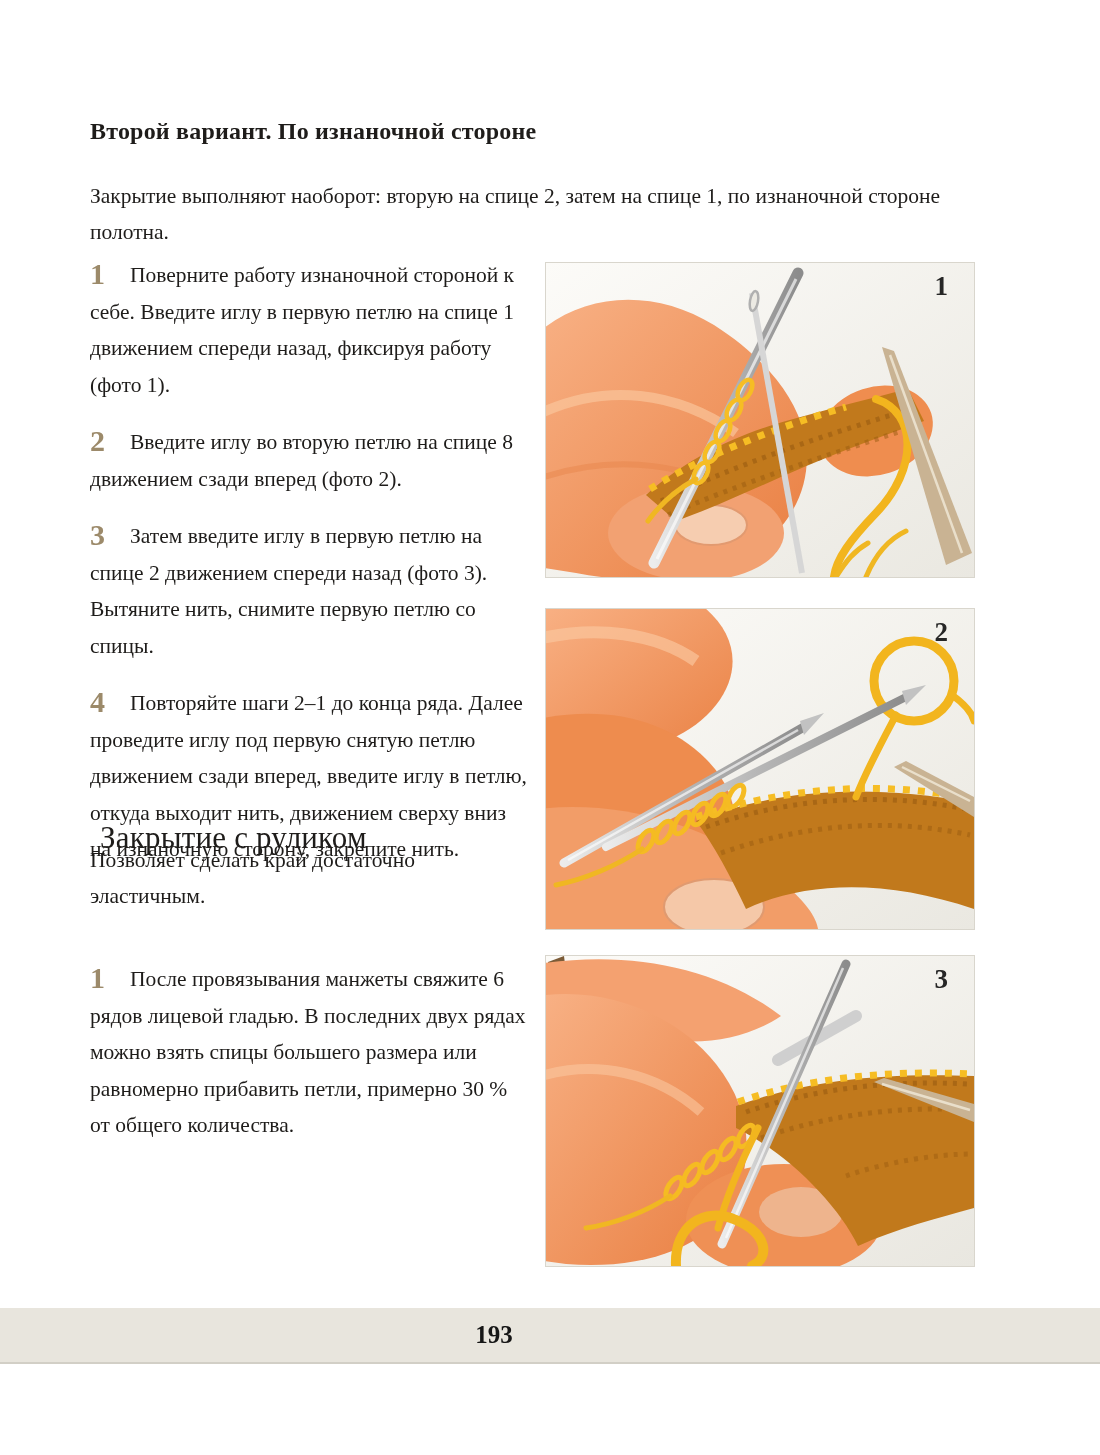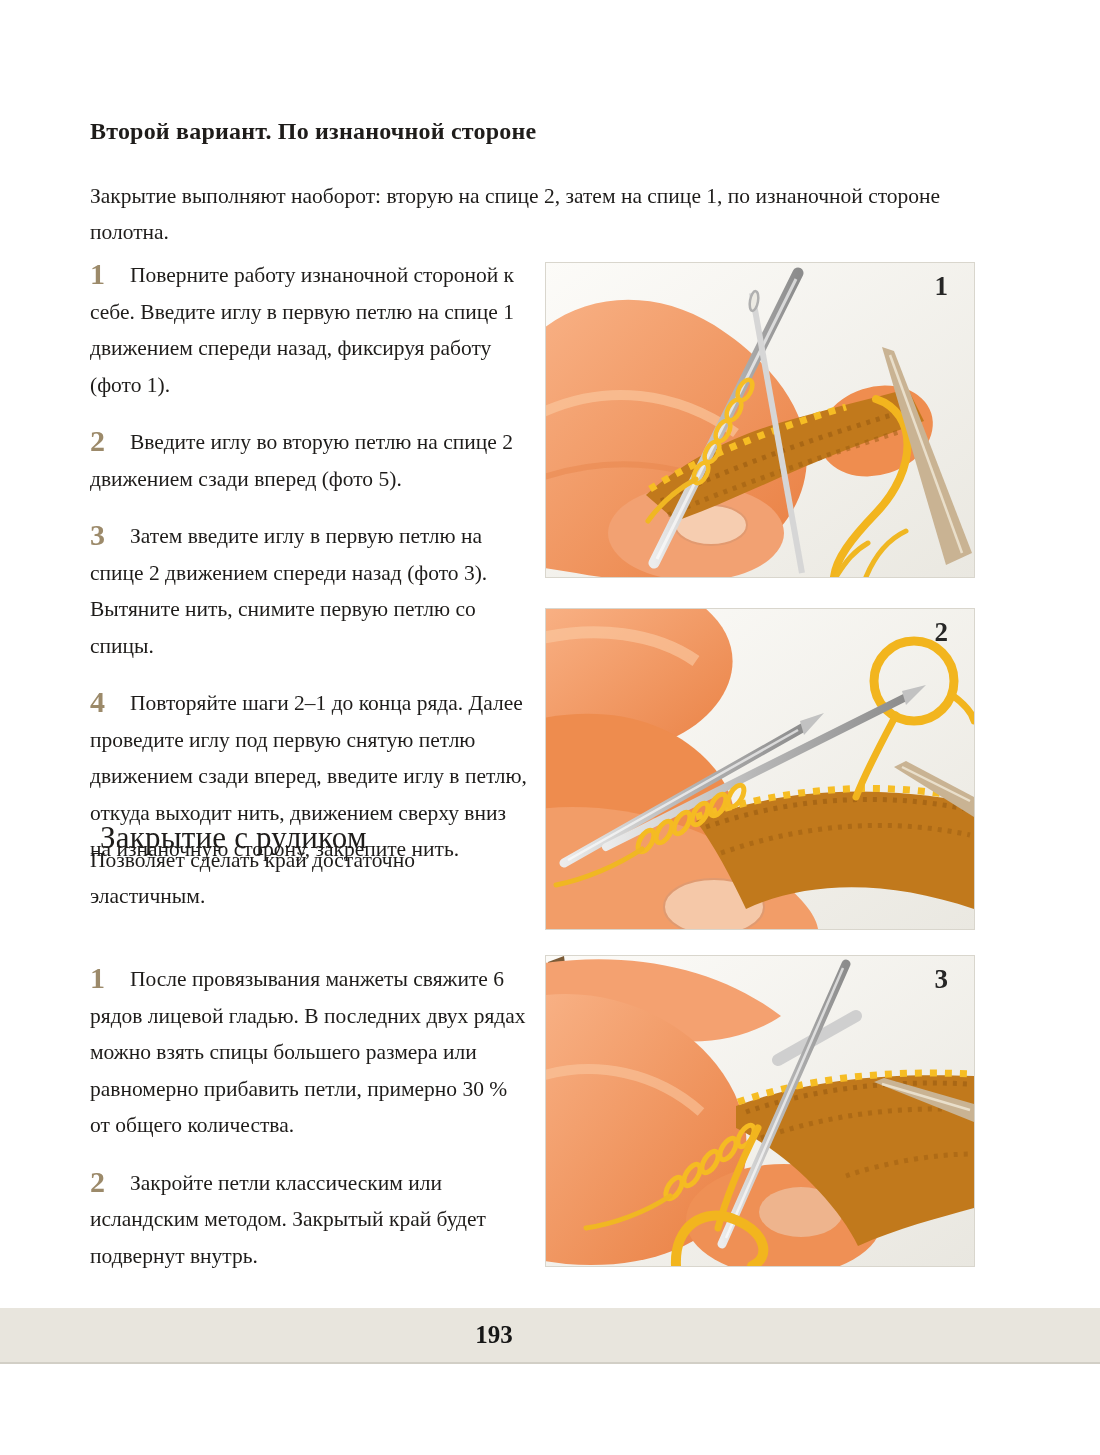--- a/index.html
+++ b/index.html
@@ -52,32 +52,31 @@
 <body>
 
 <div class="page">
 
   <h1 class="h1">Второй вариант. По изнаночной стороне</h1>
 
   <p class="intro intro1">Закрытие выполняют наоборот: вторую на спице 2, затем на спице 1, по изнаночной стороне полотна.</p>
 
   <div class="steps steps1">
     <p class="step"><span class="num">1</span><span class="txt">Поверните работу изнаночной стороной к себе. Введите иглу в первую петлю на спице 1 движением спереди назад, фиксируя работу (фото 1).</span></p>
-    <p class="step"><span class="num">2</span><span class="txt">Введите иглу во вторую петлю на спице 2 движением сзади вперед (фото 5).</span></p>
+    <p class="step"><span class="num">2</span><span class="txt">Введите иглу во вторую петлю на спице 8 движением сзади вперед (фото 2).</span></p>
     <p class="step"><span class="num">3</span><span class="txt">Затем введите иглу в первую петлю на спице 2 движением спереди назад (фото 3). Вытяните нить, снимите первую петлю со спицы.</span></p>
     <p class="step"><span class="num">4</span><span class="txt">Повторяйте шаги 2–1 до конца ряда. Далее проведите иглу под первую снятую петлю движением сзади вперед, введите иглу в петлю, откуда выходит нить, движением сверху вниз на изнаночную сторону, закрепите нить.</span></p>
   </div>
 
   <h2 class="h2">Закрытие с руликом</h2>
 
   <p class="intro intro2">Позволяет сделать край достаточно эластичным.</p>
 
   <div class="steps steps2">
     <p class="step"><span class="num">1</span><span class="txt">После провязывания манжеты свяжите 6 рядов лицевой гладью. В последних двух рядах можно взять спицы большего размера или равномерно прибавить петли, примерно 30 % от общего количества.</span></p>
-    <p class="step"><span class="num">2</span><span class="txt">Закройте петли классическим или исландским методом. Закрытый край будет подвернут внутрь.</span></p>
   </div>
 
   <figure class="photo photo1">
     <svg width="428" height="314" viewBox="0 0 428 314">
       <defs>
         <linearGradient id="p1bg" x1="0" y1="0" x2="1" y2="1">
             <stop offset="0" stop-color="#fcfbf8"></stop>
             <stop offset="1" stop-color="#eae8e1"></stop>
           </linearGradient>
         <linearGradient id="p1skin" x1="0" y1="0" x2="1" y2="1">

